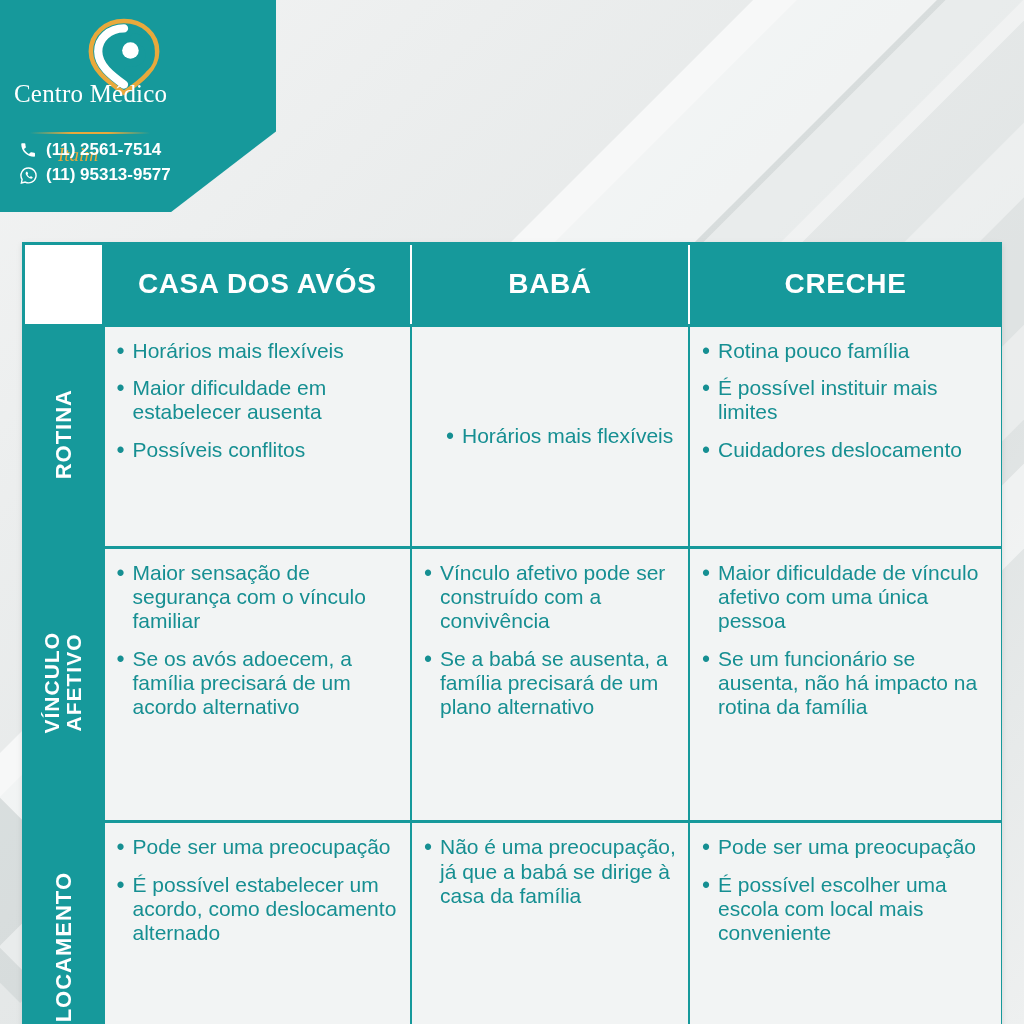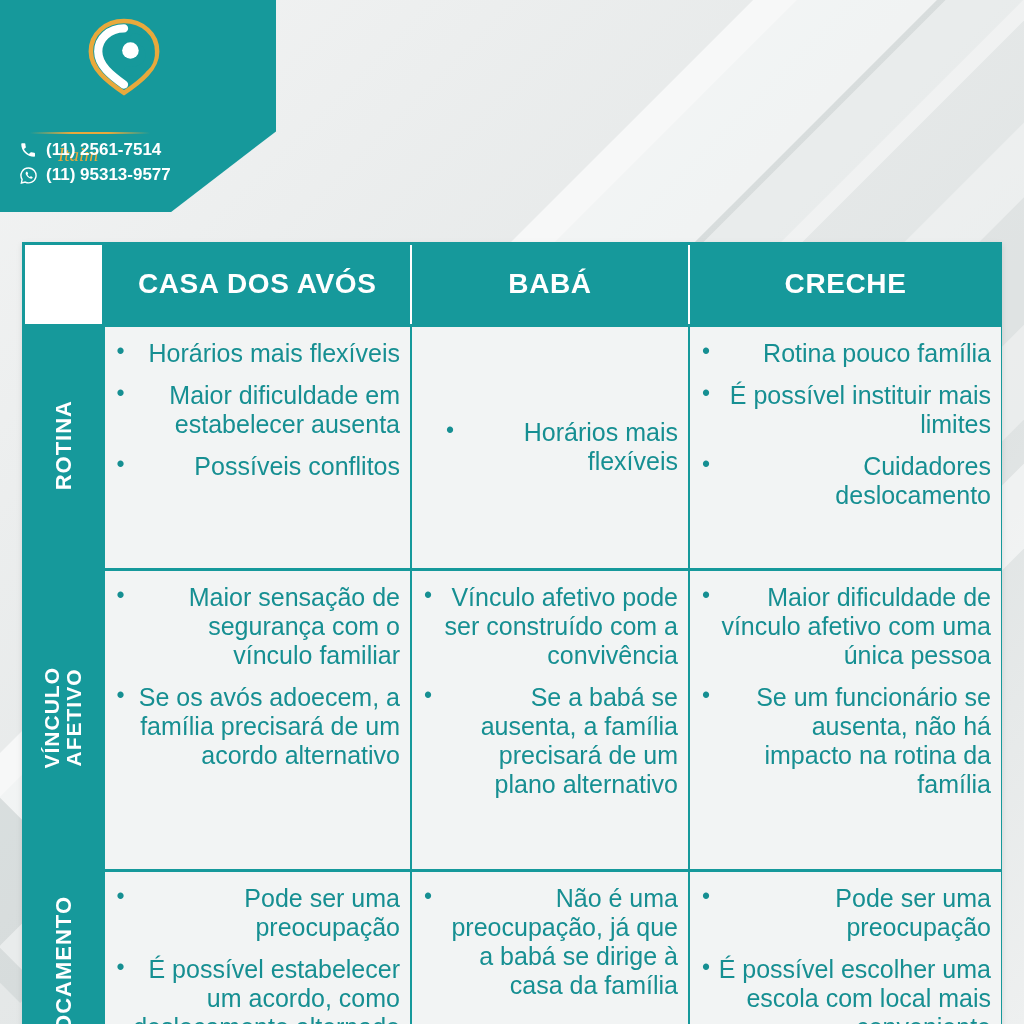--- a/index.html
+++ b/index.html
@@ -163,25 +163,24 @@
     border-bottom: 3px solid #16999b;
   }
   .cell:last-child { border-right: none; }
   tr:last-child .cell, tr:last-child .row-label { border-bottom: none; }
 
   .cell.center { vertical-align: middle; }
   .cell ul { list-style: none; }
   .cell li {
     position: relative;
     color: #168f92;
-    font-size: 25px;
+    font-size: 21px;
     line-height: 1.16;
     margin-bottom: 13px;
     padding-left: 16px;
-    text-align: right;
   }
   .cell li:last-child { margin-bottom: 0; }
   .cell li:before {
     content: "•";
     position: absolute;
     left: 0; top: -1px;
     font-size: 23px;
     line-height: 1.16;
   }
   .cell.indent ul { padding-left: 22px; }
@@ -202,20 +201,21 @@
 <div class="brand">
   <div class="brand-inner">
     <div class="logo-mark">
       <svg viewBox="0 0 100 100" width="92" height="92">
         <path d="M50 12 C30 12 14 26 14 45 C14 64 32 78 50 90 C68 78 86 64 86 45 C86 26 70 12 50 12 Z" fill="none" stroke="#e8a93c" stroke-width="5"></path>
         <path d="M50 20 C34 20 22 31 22 45 C22 60 36 71 50 81" fill="none" stroke="#ffffff" stroke-width="9" stroke-linecap="round"></path>
         <path d="M62 30 C74 34 80 42 78 52 C76 63 64 68 55 66" fill="none" stroke="#16999b" stroke-width="10" stroke-linecap="round"></path>
         <circle cx="57" cy="44" r="9" fill="#ffffff"></circle>
       </svg>
     </div>
+    <div class="brand-name">Centro Médico</div>
     <div class="brand-sub">Itaim</div>
     <div class="brand-rule"></div>
 
     <div class="contact">
       <div class="contact-row">
         <span class="ico">
           <svg viewBox="0 0 24 24" width="18" height="18" fill="#ffffff">
             <path d="M6.6 10.8c1.4 2.8 3.8 5.1 6.6 6.6l2.2-2.2c.3-.3.7-.4 1.1-.2 1.2.4 2.5.6 3.8.6.6 0 1 .4 1 1V20c0 .6-.4 1-1 1C10.6 21 3 13.4 3 4c0-.6.4-1 1-1h3.5c.6 0 1 .4 1 1 0 1.3.2 2.6.6 3.8.1.4 0 .8-.2 1.1l-2.3 1.9z"></path>
           </svg>
         </span>

